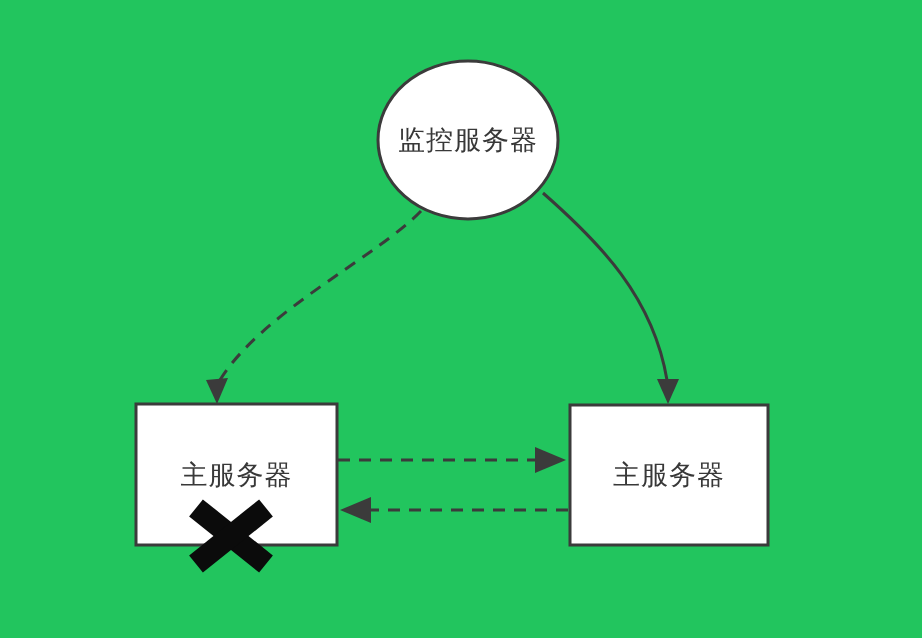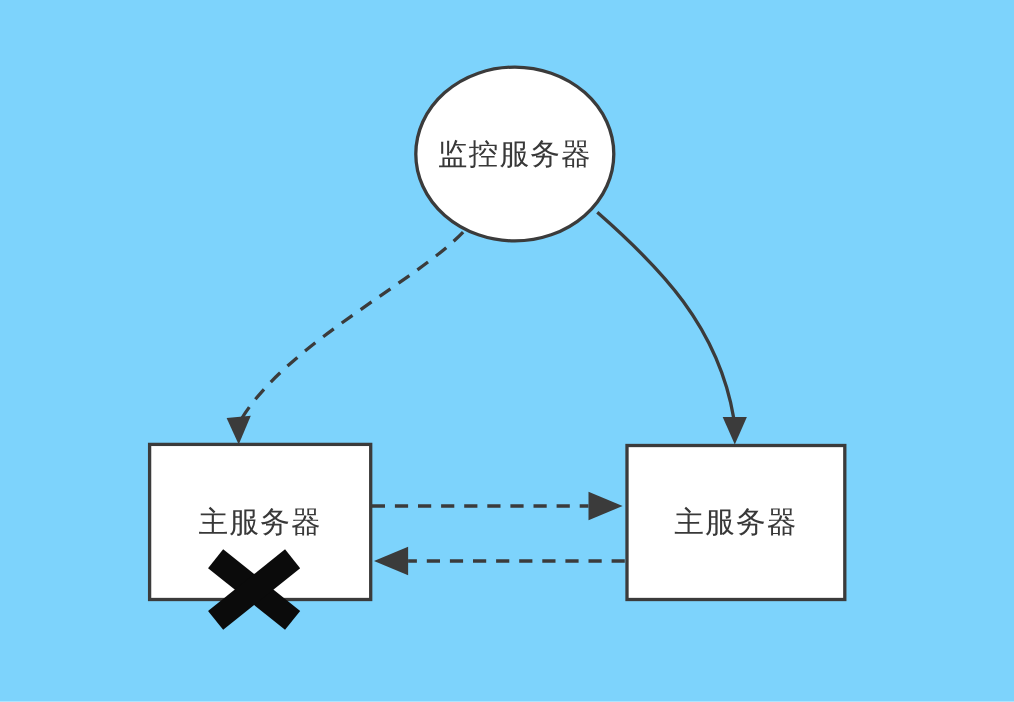--- a/index.html
+++ b/index.html
@@ -5,21 +5,21 @@
   html, body {
     margin: 0;
     padding: 0;
     background: #ffffff;
     font-family: "Liberation Sans", "DejaVu Sans", sans-serif;
   }
   .canvas {
     position: relative;
     width: 922px;
     height: 638px;
-    background: #7dd3fc;
+    background: #22c55e;
     overflow: hidden;
   }
   .diagram-svg {
     position: absolute;
     left: 0;
     top: 0;
   }
   .node-label {
     position: absolute;
     font-size: 27px;

